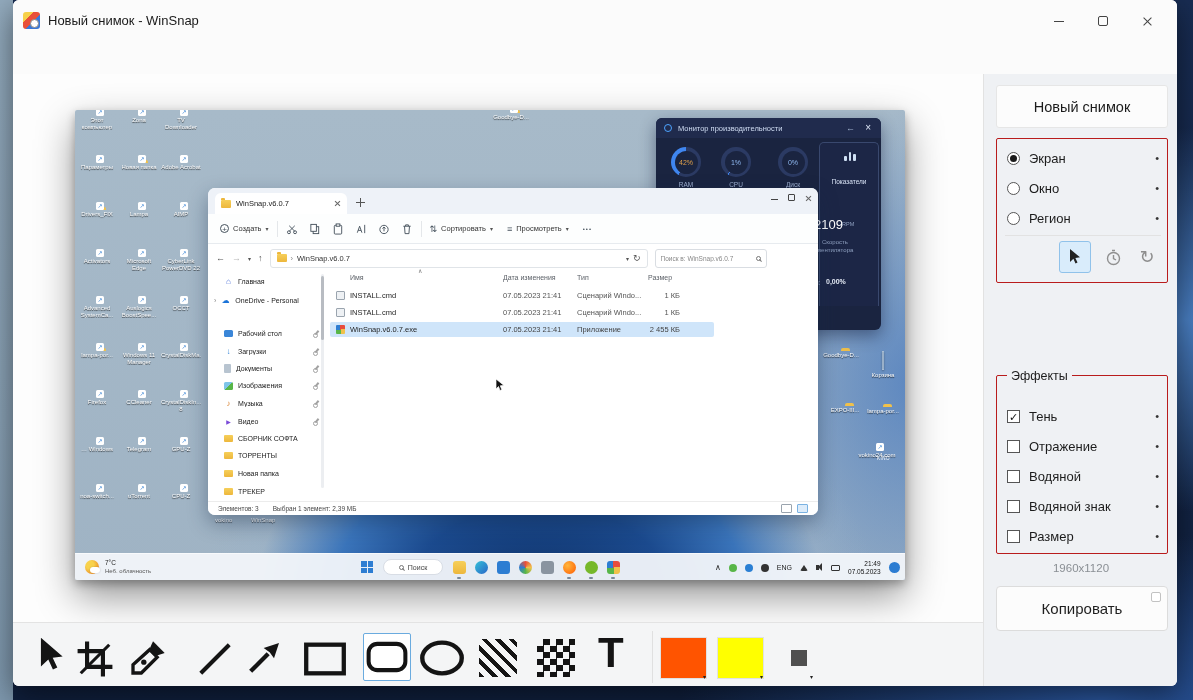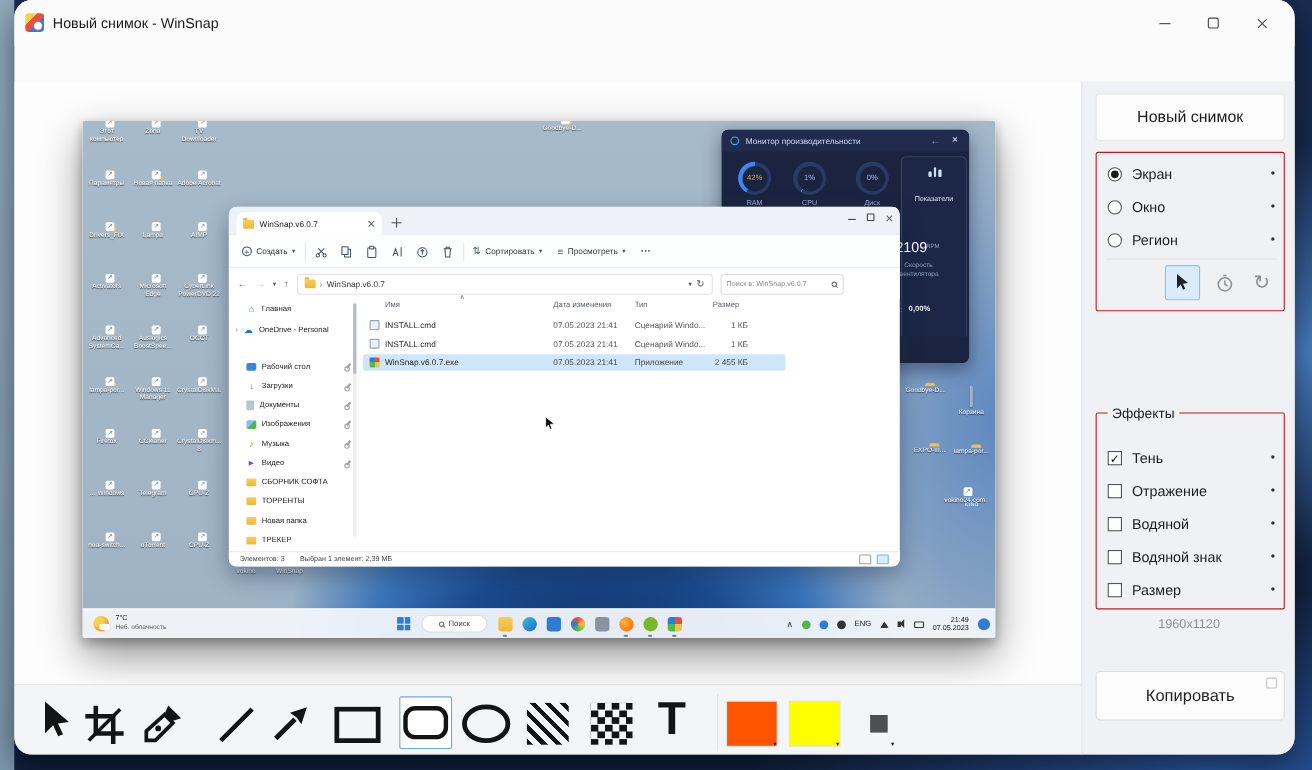--- a/index.html
+++ b/index.html
@@ -5,21 +5,21 @@
   *{margin:0;padding:0;box-sizing:border-box}
   html,body{width:1193px;height:700px;overflow:hidden}
   body{font-family:"Liberation Sans","DejaVu Sans",sans-serif;
     background:
       radial-gradient(500px 320px at 1185px 320px,#4a80c4 0%,rgba(26,44,82,0) 60%),
       radial-gradient(700px 280px at 1100px 700px,#2a57a0 0%,rgba(26,44,82,0) 60%),
       linear-gradient(#182c52,#10203e);}
   .abs{position:absolute}
   
   .bgleft{left:0;top:0;width:13px;height:700px;background:linear-gradient(#93abbe,#8aa2b6 60%,#7e98ae)}
-  .win{left:13px;top:0;width:1164px;height:686px;background:#fbfbfb;border-radius:16px;box-shadow:0 10px 30px rgba(0,0,0,.5);overflow:hidden}
+  .win{left:13px;top:0;width:1164px;height:686px;background:#fbfbfb;border-radius:6px;box-shadow:0 10px 30px rgba(0,0,0,.5);overflow:hidden}
   .titlebar{left:0;top:0;width:100%;height:42px;background:#fbfbfb}
   .appico{left:10px;top:12px;width:17px;height:17px;border-radius:3px;background:linear-gradient(135deg,#f6d14a 0 32%,#e8503a 32% 58%,#3a78d8 58% 100%)}
   .appico::after{content:"";position:absolute;right:1px;bottom:1px;width:7px;height:7px;border-radius:50%;background:#fff;border:1px solid #888}
   .title{left:35px;top:13px;font-size:13px;color:#1a1a1a}
   .wc{right:8px;top:6px;display:flex}
   .wcb{width:44px;height:30px;display:grid;place-items:center;color:#444}
   .wcb .mn{width:10px;height:1px;background:#444}
   .wcb .mx{width:10px;height:10px;border:1px solid #444;border-radius:2px}
   .wcb .cl{position:relative;width:11px;height:11px}
   .wcb .cl::before,.wcb .cl::after{content:"";position:absolute;left:5px;top:0;width:1px;height:11px;background:#444}
@@ -533,21 +533,21 @@
       </div>
       <div class="abs prow" style="top:147px">
         <span class="cbox"></span>
         <span>Размер</span>
         <span class="blt">•</span>
       </div>
     </div>
 
     <div class="abs res">1960x1120</div>
 
-    <div class="abs bigbtn" style="top:536px">
+    <div class="abs bigbtn" style="top:512px">
       <span>Копировать</span>
       <span class="cc"></span>
     </div>
   </div>
 
   <div class="abs tools">
     <div class="abs tool" style="left:10px;top:630px;position:absolute"></div>
     <div class="abs tool" style="left:14px;top:10px;width:44px;height:44px">
       <svg width="30" height="38" viewBox="0 0 26 32">
           <path d="M6 1v25l6.4-6.2 4 8.7 3.8-1.7-4-8.5 8.6-1.1z" fill="#141414"></path>

